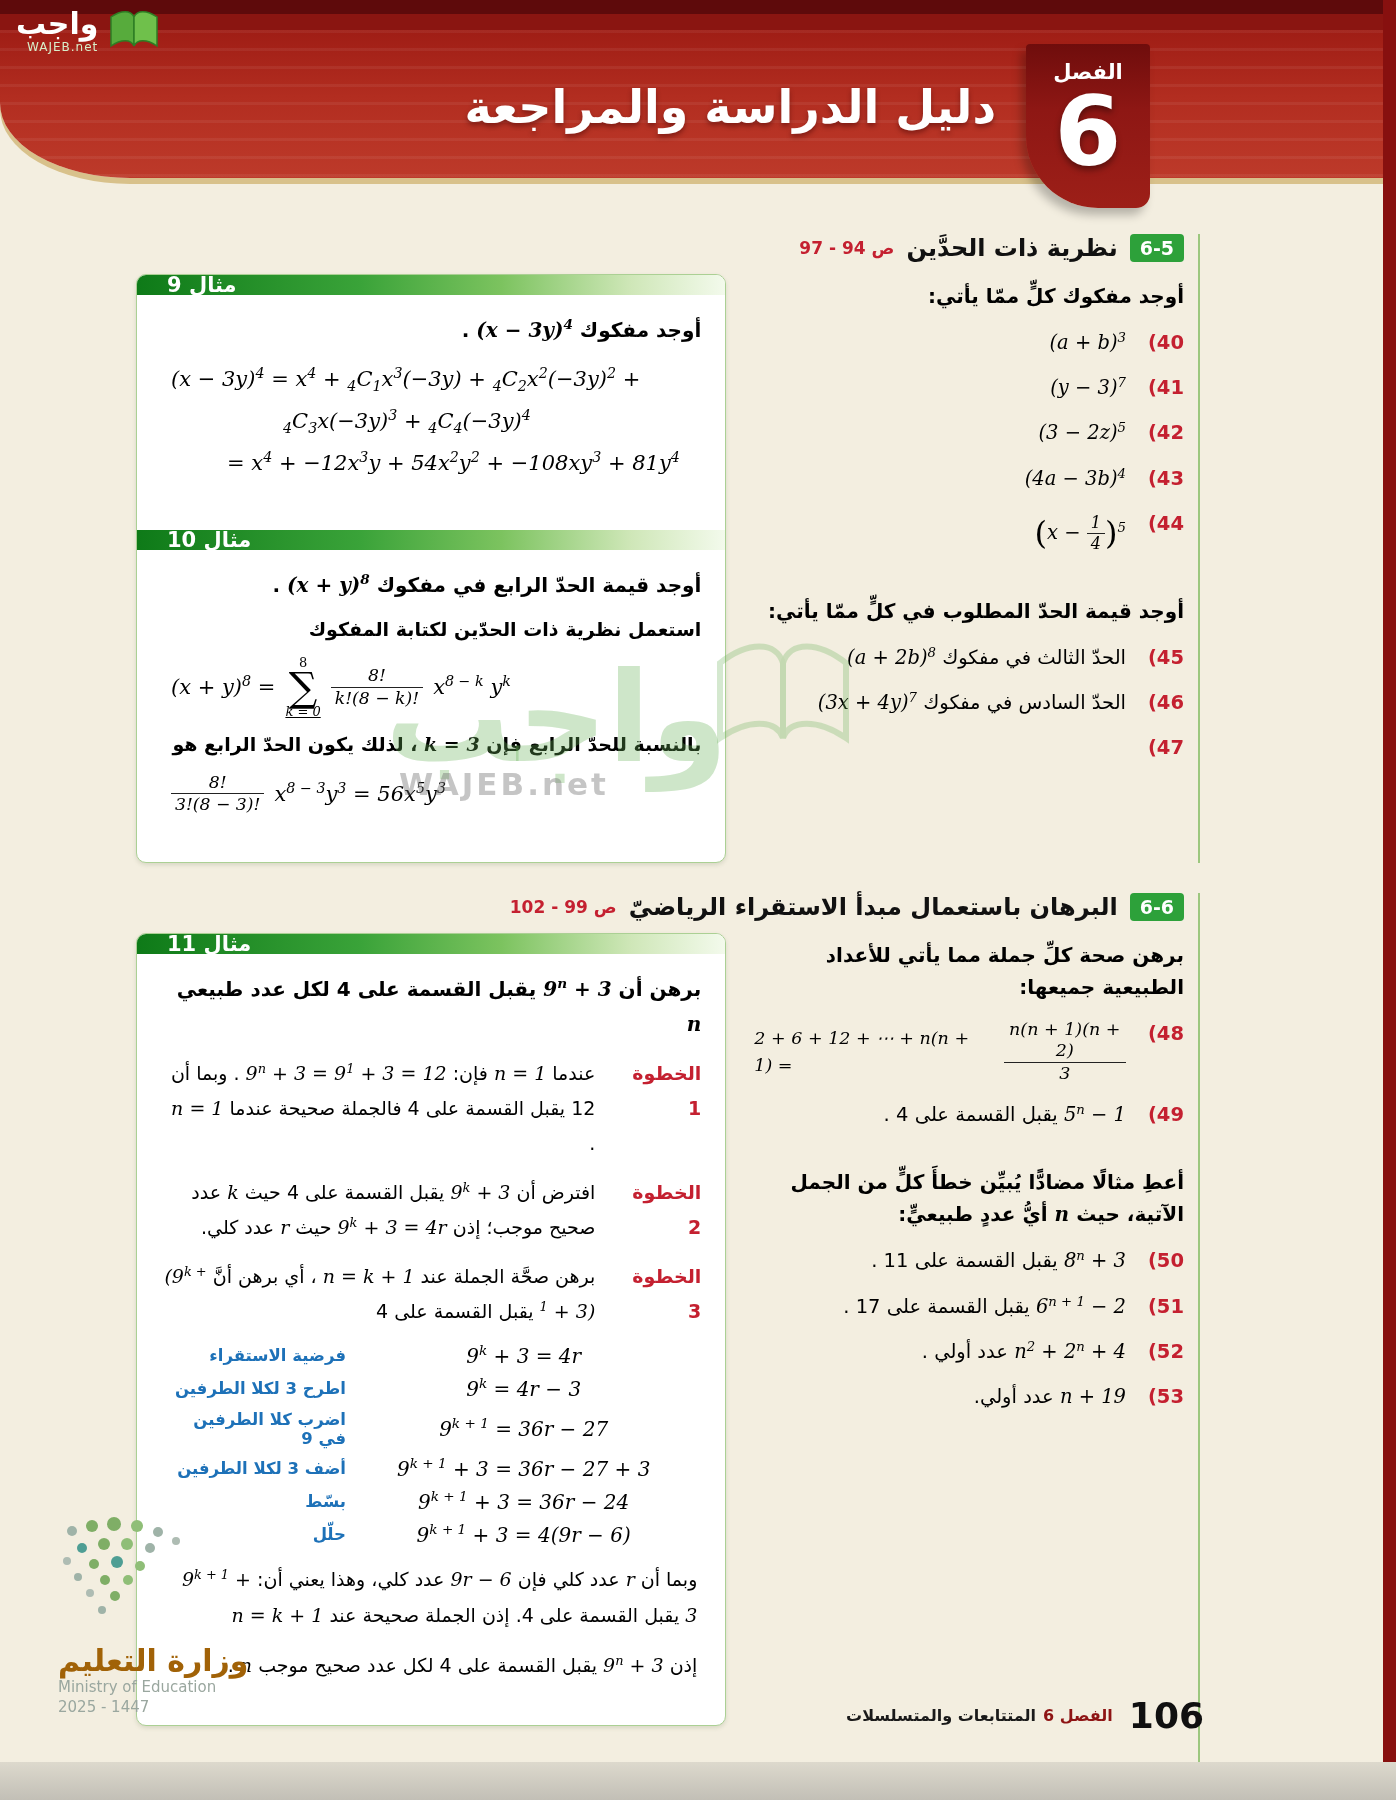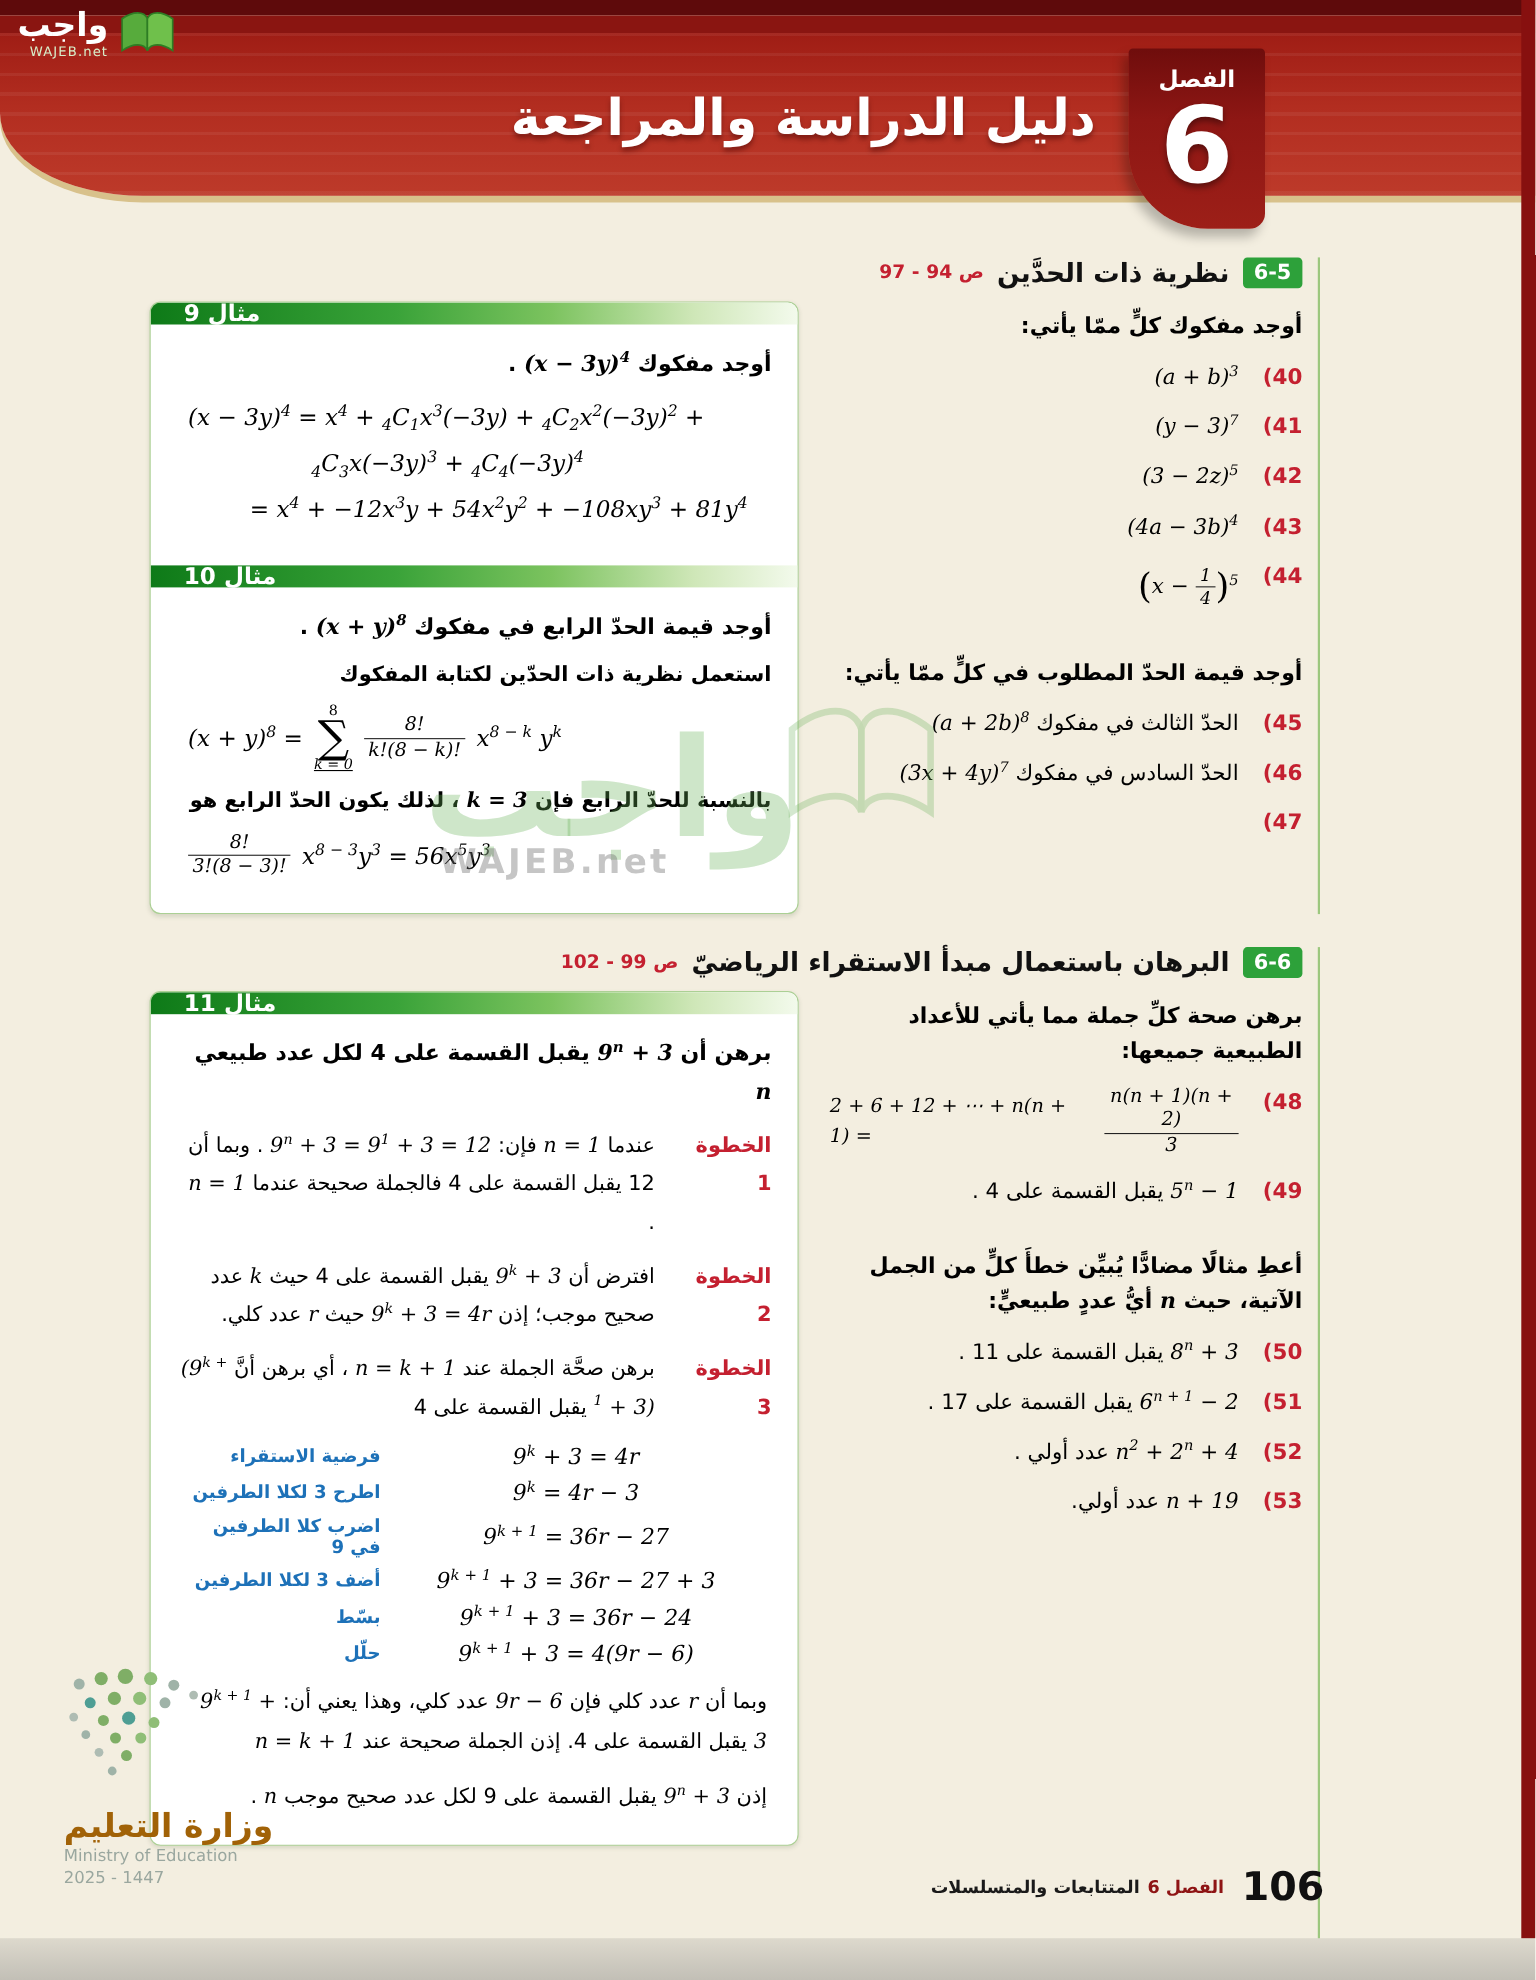--- a/index.html
+++ b/index.html
@@ -50,21 +50,21 @@
 
   .m{font-family:"DejaVu Serif",serif;font-style:italic;}
   sup,sub{line-height:0;font-size:68%;}
 
   
   .exbox{background:#fff;border:1.6px solid #abd094;border-radius:10px;overflow:hidden;
     box-shadow:0 2px 4px rgba(90,110,70,.18);}
   .banner{height:20px;display:flex;align-items:center;direction:ltr;padding-left:30px;color:#fff;
     font-weight:bold;font-size:21px;
     background:linear-gradient(90deg,#0e7a18 0%,#3aa339 38%,#7cc35f 62%,#cfe7b8 84%,#f3faec 100%);}
-  .exin{padding:12px 24px 20px;}
+  .exin{padding:12px 24px 36px;}
   .prompt{font-weight:bold;font-size:20px;margin:6px 0 10px;line-height:1.75;}
   .bodytxt{font-size:19px;margin:8px 0;line-height:1.75;font-weight:bold;}
   .math-block{direction:ltr;text-align:left;font-size:21px;margin:10px 0;padding-left:10px;line-height:2;}
   .ind1{padding-left:112px;}
   .ind2{padding-left:56px;}
   .mrow{display:flex;align-items:center;gap:10px;direction:ltr;}
   .mrow.inline{display:inline-flex;vertical-align:middle;gap:28px;}
 
   .frac{display:inline-flex;flex-direction:column;text-align:center;vertical-align:middle;
     font-size:.82em;line-height:1.25;}
@@ -305,21 +305,21 @@
               <div class="drow">
                 <span class="deq m">9<sup>k + 1</sup> + 3 = 36r − 24</span>
                 <span class="dreason">بسّط</span>
               </div>
               <div class="drow">
                 <span class="deq m">9<sup>k + 1</sup> + 3 = 4(9r − 6)</span>
                 <span class="dreason">حلّل</span>
               </div>
 
               <p class="closing"><span>وبما أن</span> <span class="m" dir="ltr">r</span> <span>عدد كلي فإن</span> <span class="m" dir="ltr">9r − 6</span> <span>عدد كلي، وهذا يعني أن:</span> <span class="m" dir="ltr">9<sup>k + 1</sup> + 3</span> <span>يقبل القسمة على 4. إذن الجملة صحيحة عند</span> <span class="m" dir="ltr">n = k + 1</span></p>
-              <p class="finalp"><span>إذن</span> <span class="m" dir="ltr">9<sup>n</sup> + 3</span> <span>يقبل القسمة على 9 لكل عدد صحيح موجب</span> <span class="m" dir="ltr">n</span> <span>.</span></p>
+              <p class="finalp"><span>إذن</span> <span class="m" dir="ltr">9<sup>n</sup> + 3</span> <span>يقبل القسمة على 4 لكل عدد صحيح موجب</span> <span class="m" dir="ltr">n</span> <span>.</span></p>
             </div>
           </div>
         </div>
       </div>
     </section>
   </main>
 
   <div class="watermark">
     <svg class="wm-book" width="150" height="120" viewBox="0 0 150 120">
       <path d="M12 30 C40 8 68 8 75 30 L75 105 C68 86 40 86 12 105 Z" fill="none" stroke="rgba(104,176,88,.8)" stroke-width="6"></path>

